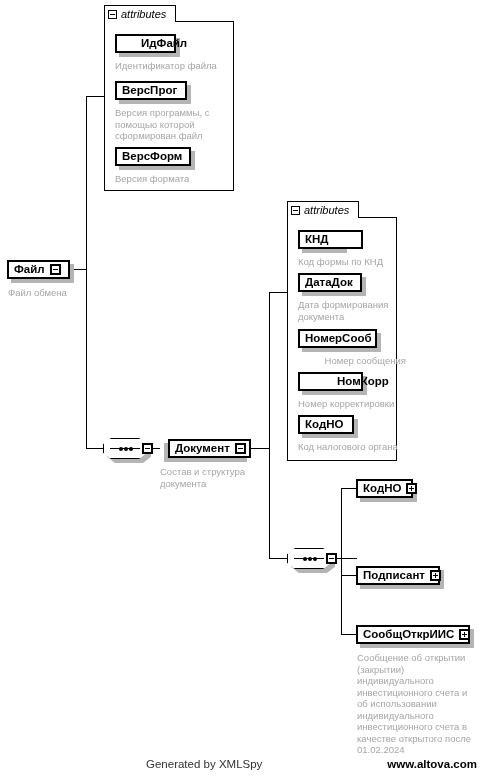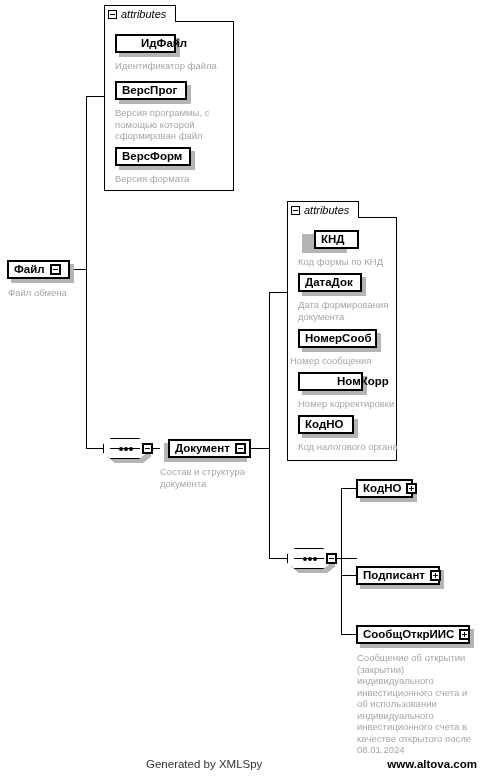--- a/index.html
+++ b/index.html
@@ -331,37 +331,37 @@
 
   <div class="attrbox" style="left:287px; top:201px; width:110px; height:260px;">
     <div class="attr-tab" style="width:72px;">
       <span class="toggle"></span>
       <span class="tab-label">attributes</span>
     </div>
     <div class="attr-body" style="left:0; top:16px; width:110px; height:244px;"></div>
   </div>
 
   <div class="shadow" style="left:302px; top:234px; width:45px; height:19px;"></div>
-  <div class="node" style="left:298px; top:230px; width:45px;margin-left:16px;">
+  <div class="node" style="left:298px; top:230px; width:65px;">
     <span class="node-label">КНД</span>
   </div>
   <div class="anno" style="left:298px; top:256px; width:100px;">Код формы по КНД</div>
 
   <div class="shadow" style="left:302px; top:277px; width:64px; height:19px;"></div>
   <div class="node" style="left:298px; top:273px; width:64px;">
     <span class="node-label">ДатаДок</span>
   </div>
   <div class="anno" style="left:298px; top:299px; width:100px;">Дата формирования
 документа</div>
 
   <div class="shadow" style="left:302px; top:333px; width:79px; height:19px;"></div>
   <div class="node" style="left:298px; top:329px; width:79px;">
     <span class="node-label">НомерСооб</span>
   </div>
-  <div class="anno" style="left:290px; top:355px; width:100px;">Номер сообщения</div>
+  <div class="anno" style="left:306px; top:355px; width:100px;text-align:right;">Номер сообщения</div>
 
   <div class="shadow" style="left:302px; top:376px; width:65px; height:19px;"></div>
   <div class="node" style="left:298px; top:372px; width:65px;padding-left:37px;">
     <span class="node-label">НомКорр</span>
   </div>
   <div class="anno" style="left:298px; top:398px; width:105px;">Номер корректировки</div>
 
   <div class="shadow" style="left:302px; top:419px; width:56px; height:19px;"></div>
   <div class="node" style="left:298px; top:415px; width:56px;">
     <span class="node-label">КодНО</span>
@@ -399,20 +399,20 @@
     <span class="node-toggle plus"></span>
   </div>
   <div class="anno" style="left:357px; top:652px; width:128px;">Сообщение об открытии
 (закрытии)
 индивидуального
 инвестиционного счета и
 об использовании
 индивидуального
 инвестиционного счета в
 качестве открытого после
-08.01.2024</div>
+01.02.2024</div>
 
 </div>
 
 <div class="footer">
   <span class="gen">Generated by XMLSpy</span>
   <span class="url">www.altova.com</span>
 </div>
 
 </body></html>

